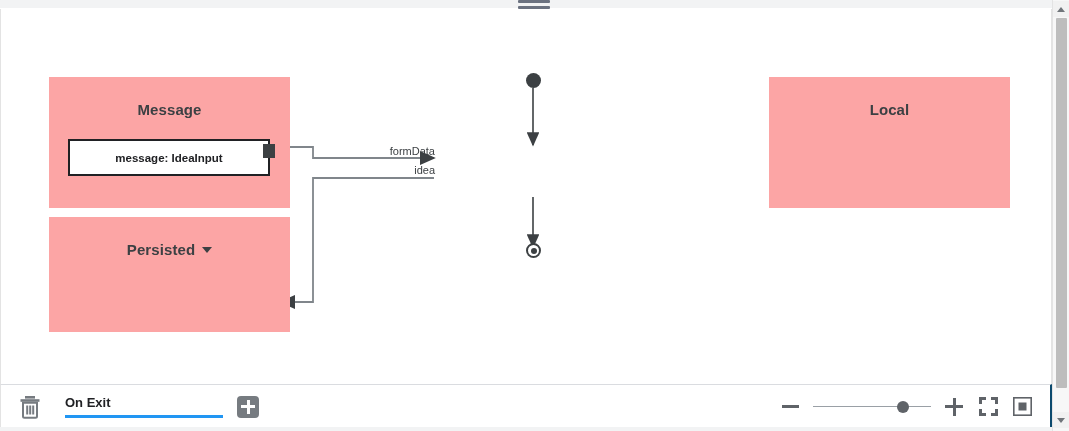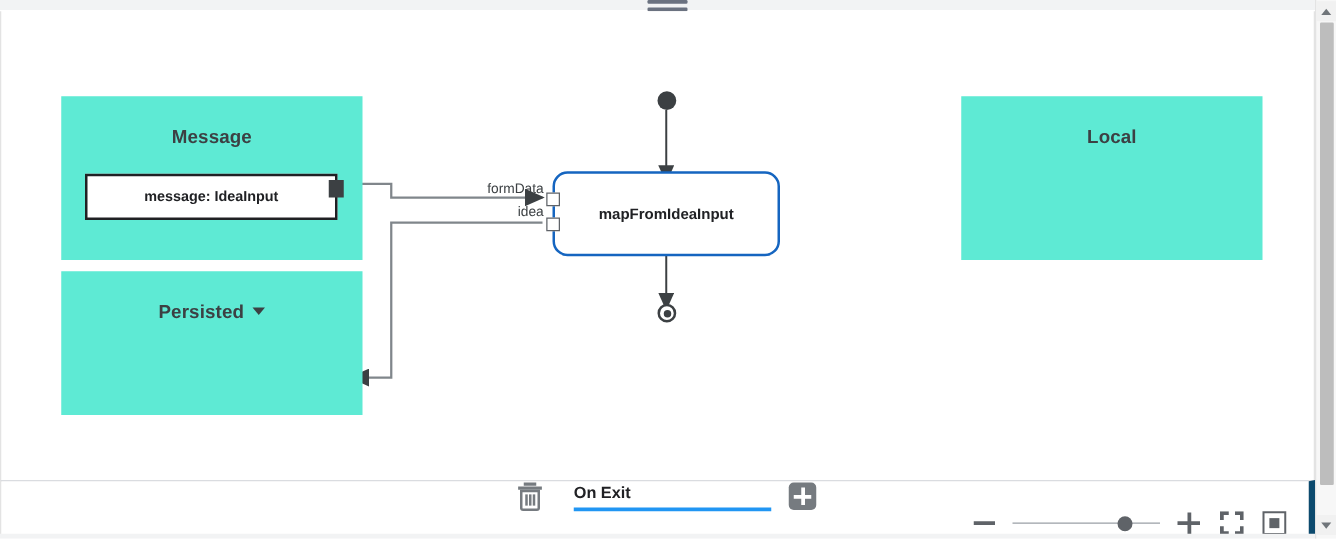--- a/index.html
+++ b/index.html
@@ -40,21 +40,21 @@
     width: 1052px; height: 375px;
     background: #ffffff;
     border-left: 1px solid #e3e3e3;
     border-right: 1px solid #e3e3e3;
     overflow: hidden;
   }
 
   
   .panel {
     position: absolute;
-    background: #5eead4;
+    background: #fca5a5;
   }
   .panel-title {
     position: absolute;
     left: 0; right: 0;
     text-align: center;
     font-size: 15px;
     font-weight: bold;
     color: #3c4043;
     letter-spacing: .1px;
   }
@@ -147,24 +147,23 @@
   }
 
   
   .toolbar {
     position: absolute;
     left: 0; top: 384px;
     width: 1052px; height: 44px;
     background: #ffffff;
     border-top: 1px solid #dadce0;
     border-left: 1px solid #e3e3e3;
-    border-right: 5px solid #0c4a6e;
+    border-right: 2px solid #0c4a6e;
     display: flex;
     align-items: center;
-    flex-direction: column;
   }
   .tb-left {
     display: flex; align-items: center;
     margin-left: 18px;
   }
   .icon-btn {
     display: flex; align-items: center; justify-content: center;
     cursor: pointer;
   }
   .trash { width: 22px; height: 24px; }
@@ -325,25 +324,20 @@
     </div>
 
     <div class="panel" style="left:768px; top:68px; width:241px; height:131px;">
       <div class="panel-title" style="top:24px;">
         <span>Local</span>
       </div>
     </div>
 
     <div class="start-node" style="left:525px; top:64px;"></div>
 
-    <div class="activity" style="left:441px; top:128px; width:182px; height:68px;">
-      <span>mapFromIdeaInput</span>
-      <span class="inport" style="top:15px;"></span>
-      <span class="inport" style="top:35px;"></span>
-    </div>
     <div class="portlabel" style="left:350px; top:136px; width:84px;">formData</div>
     <div class="portlabel" style="left:350px; top:155px; width:84px;">idea</div>
 
     <div class="end-node" style="left:525px; top:234px;"></div>
   </div>
 
   <div class="toolbar">
     <div class="tb-left">
       <div class="icon-btn">
         <svg class="trash" viewBox="0 0 22 24">

